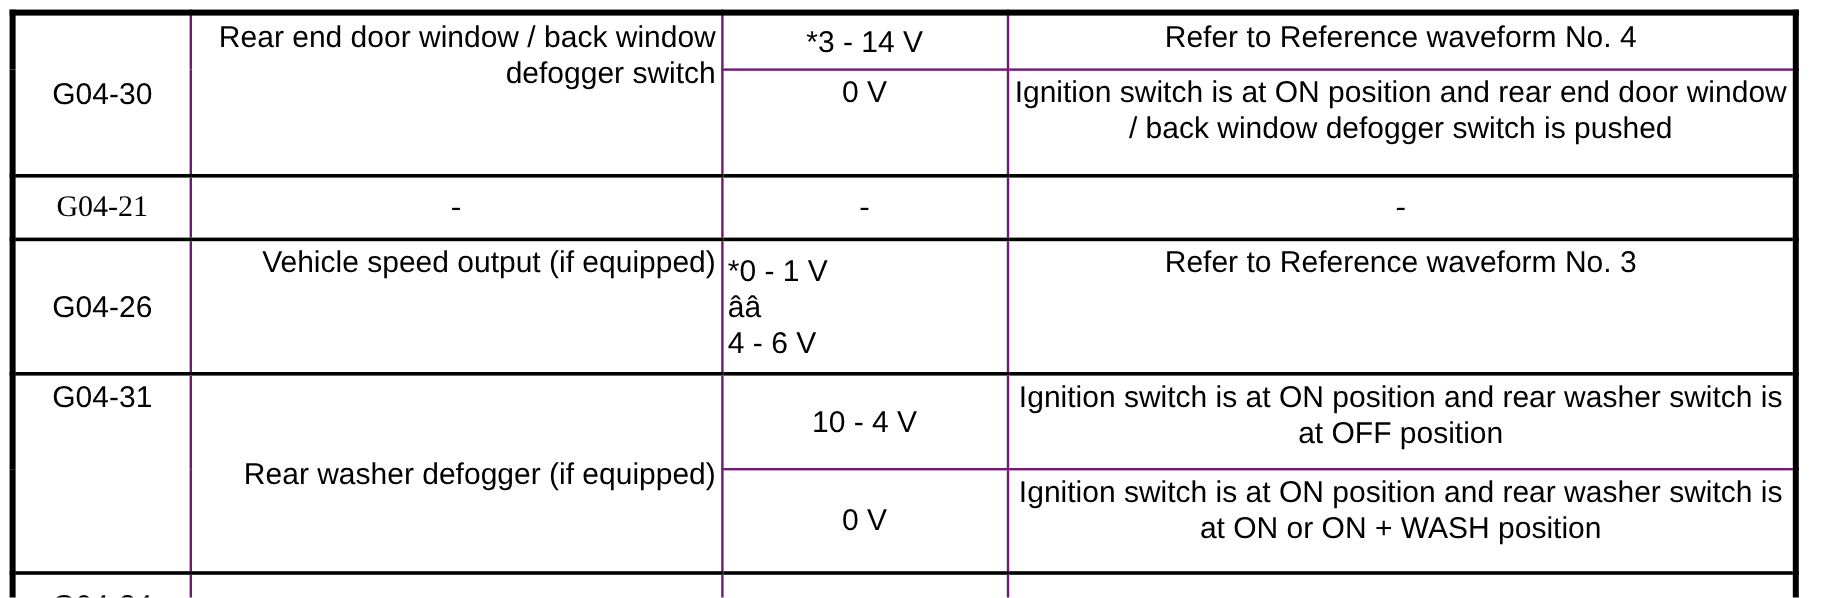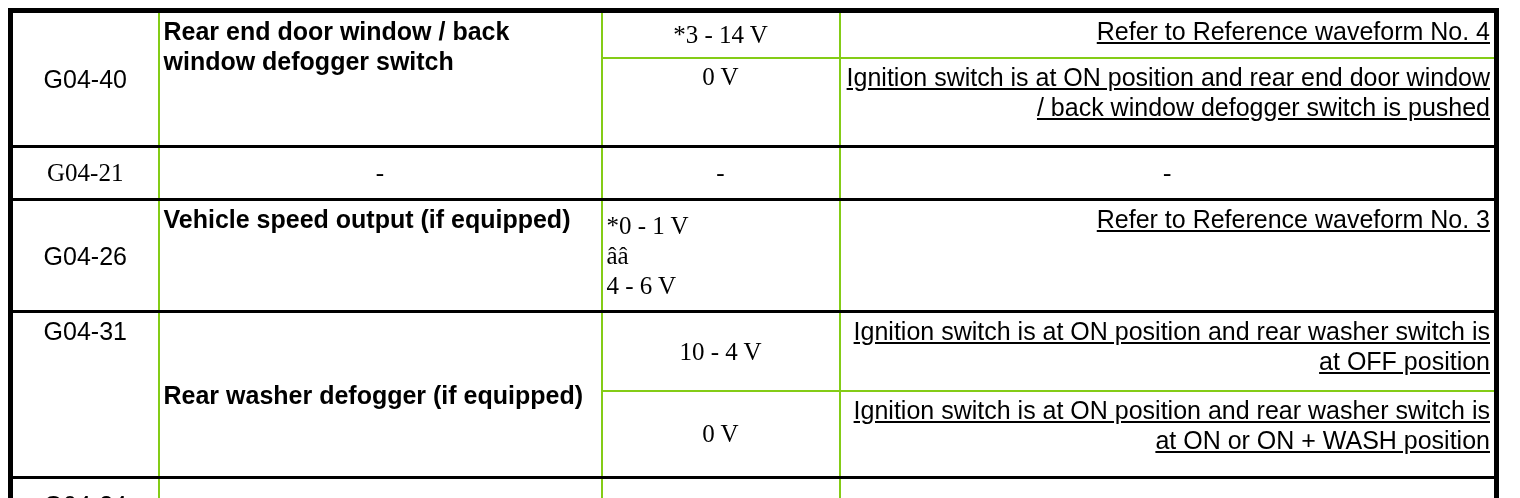--- a/index.html
+++ b/index.html
@@ -17,59 +17,59 @@
     overflow: hidden;
   }
   table.vtable {
     border-collapse: collapse;
     table-layout: fixed;
     width: 1486px;
     margin: 8px 0 0 8px;
     border: 5px solid #000000;
   }
   table.vtable td {
-    border: 2px solid #84cc16;
+    border: 2px solid #701a75;
     padding: 3px 4px;
     overflow: hidden;
   }
   tr.group-start > td { border-top: 3px solid #000000; }
 
   
   tr.h-r1a > td { height: 38px; }
   tr.h-r1b > td { height: 80px; }
   tr.h-r2  > td { height: 44px; font-family: Liberation Serif, serif; }
   tr.h-r3  > td { height: 103px; }
   tr.h-r4a > td { height: 71px; }
   tr.h-r4b > td { height: 78px; }
   tr.h-r5  > td { height: 45px; }
 
   
   .c-term { text-align: center; vertical-align: middle; }
-  .c-desc { text-align: left; vertical-align: top; padding: 3px 8px; font-weight: bold; }
-  .c-volt { text-align: center; vertical-align: middle; font-family: Liberation Serif, serif; }
-  .c-cond { text-align: right; vertical-align: top; padding: 3px 4px 3px 8px; text-decoration: underline; }
+  .c-desc { text-align: right; vertical-align: top; padding: 3px 8px; }
+  .c-volt { text-align: center; vertical-align: middle; }
+  .c-cond { text-align: center; vertical-align: top; padding: 3px 4px 3px 8px; }
   .c-center { text-align: center; vertical-align: middle; }
   .va-top { vertical-align: top; padding-top: 4px; }
   .va-mid { vertical-align: middle; }
   .volt-line { text-align: left; }
 </style>
 </head>
 <body>
 
 <table class="vtable">
   <colgroup>
     <col style="width:148px">
     <col style="width:443px">
     <col style="width:238px">
     <col style="width:657px">
   </colgroup>
   <tbody>
 
     <tr class="group-start h-r1a">
-      <td class="c-term" rowspan="2">G04-40</td>
+      <td class="c-term" rowspan="2">G04-30</td>
       <td class="c-desc" rowspan="2">Rear end door window / back window defogger switch</td>
       <td class="c-volt">*3 - 14 V</td>
       <td class="c-cond">Refer to Reference waveform No. 4</td>
     </tr>
     <tr class="h-r1b">
       <td class="c-volt va-top">0 V</td>
       <td class="c-cond">Ignition switch is at ON position and rear end door window / back window defogger switch is pushed</td>
     </tr>
 
     <tr class="group-start h-r2">

